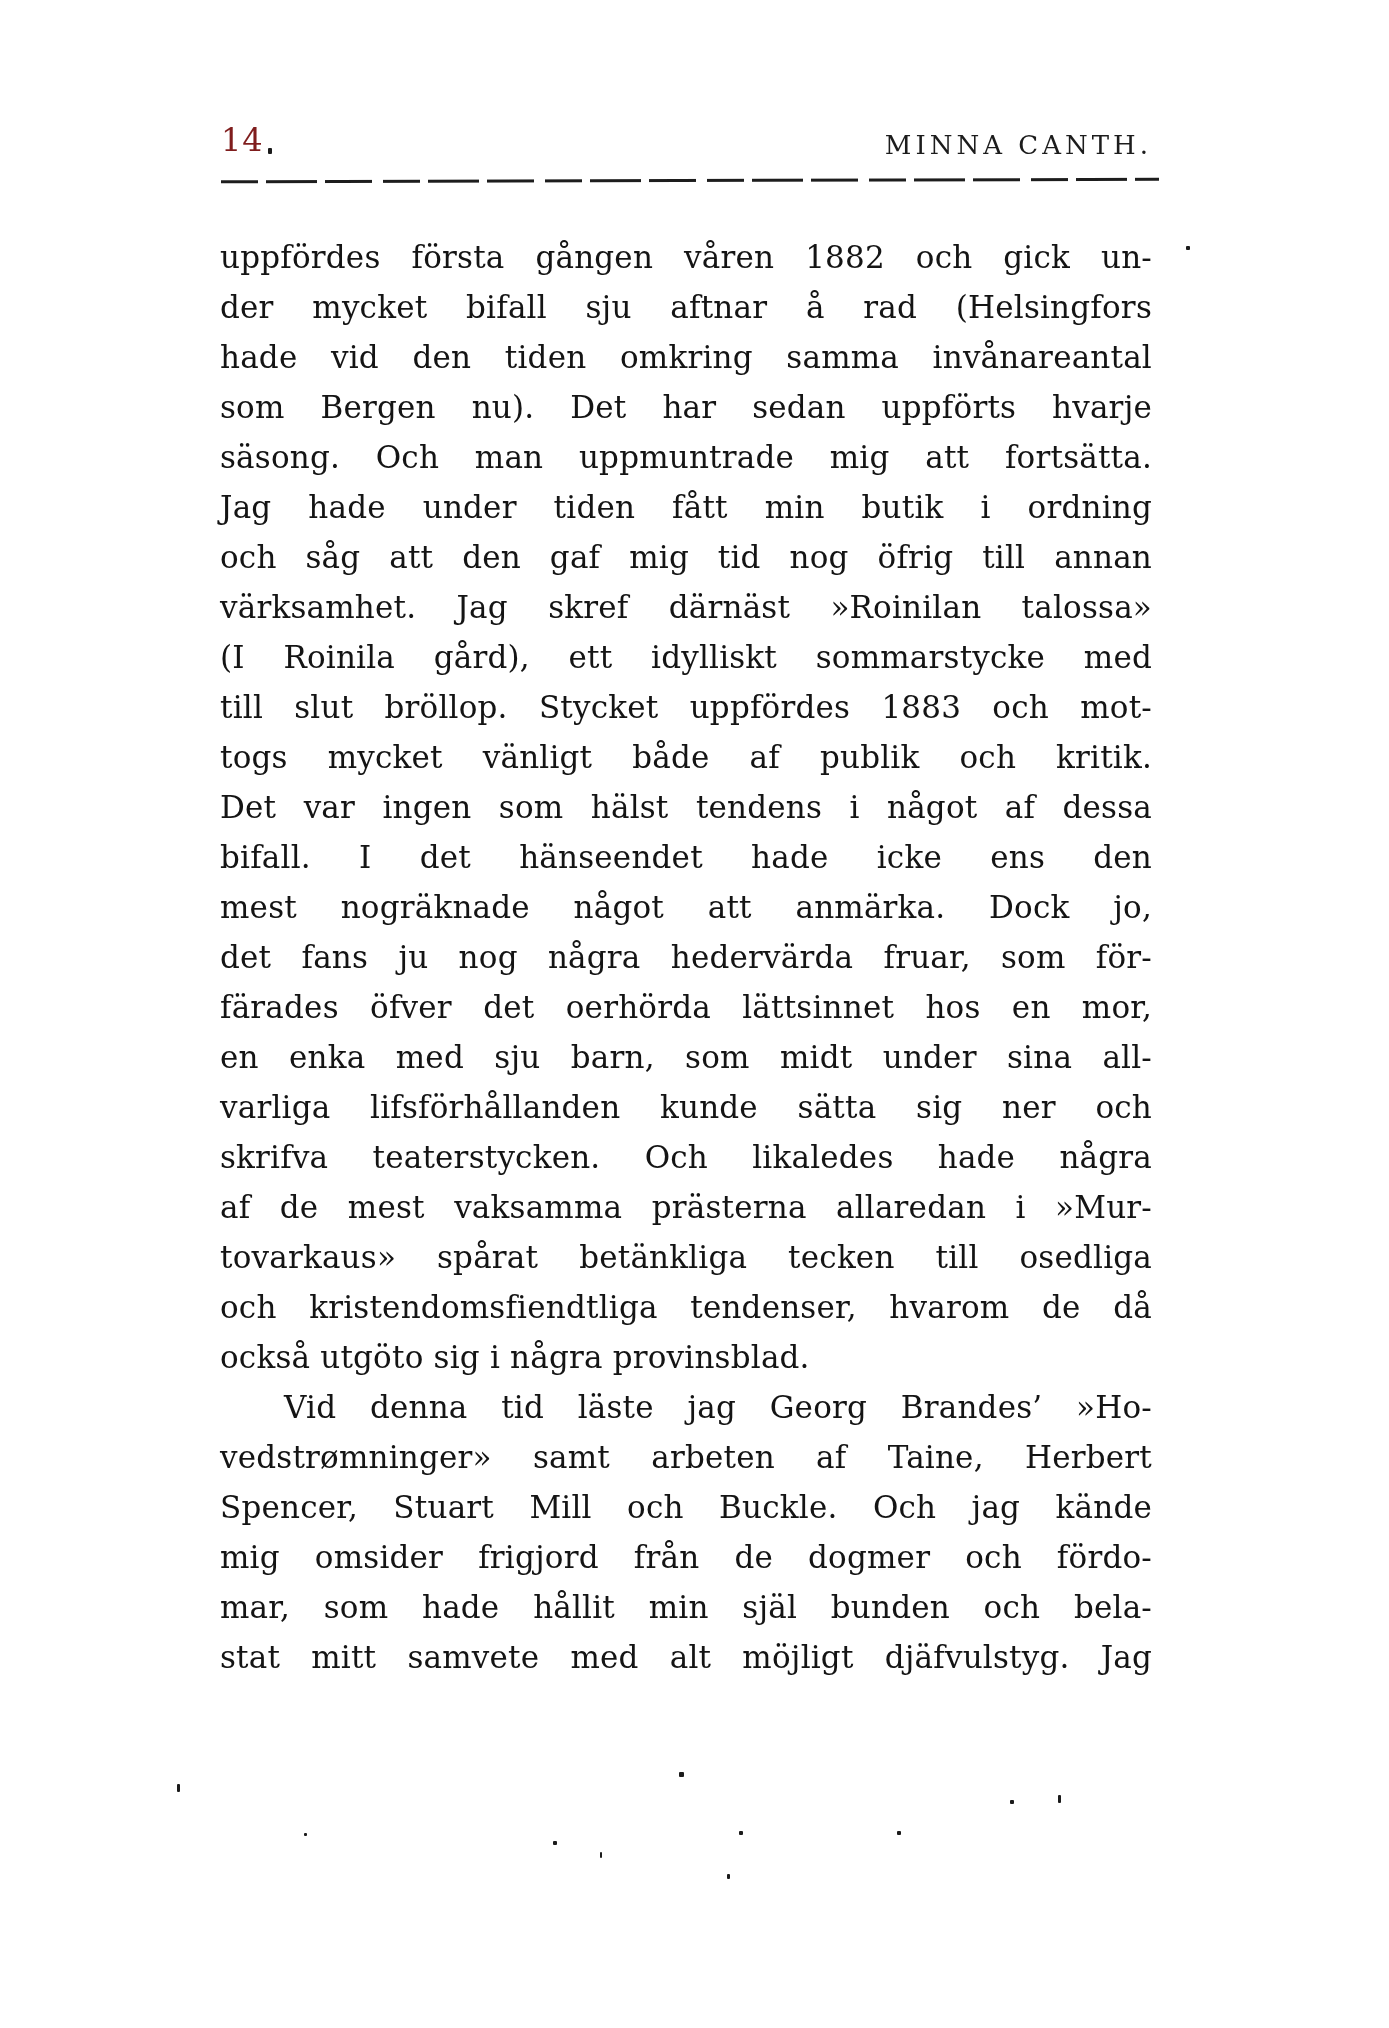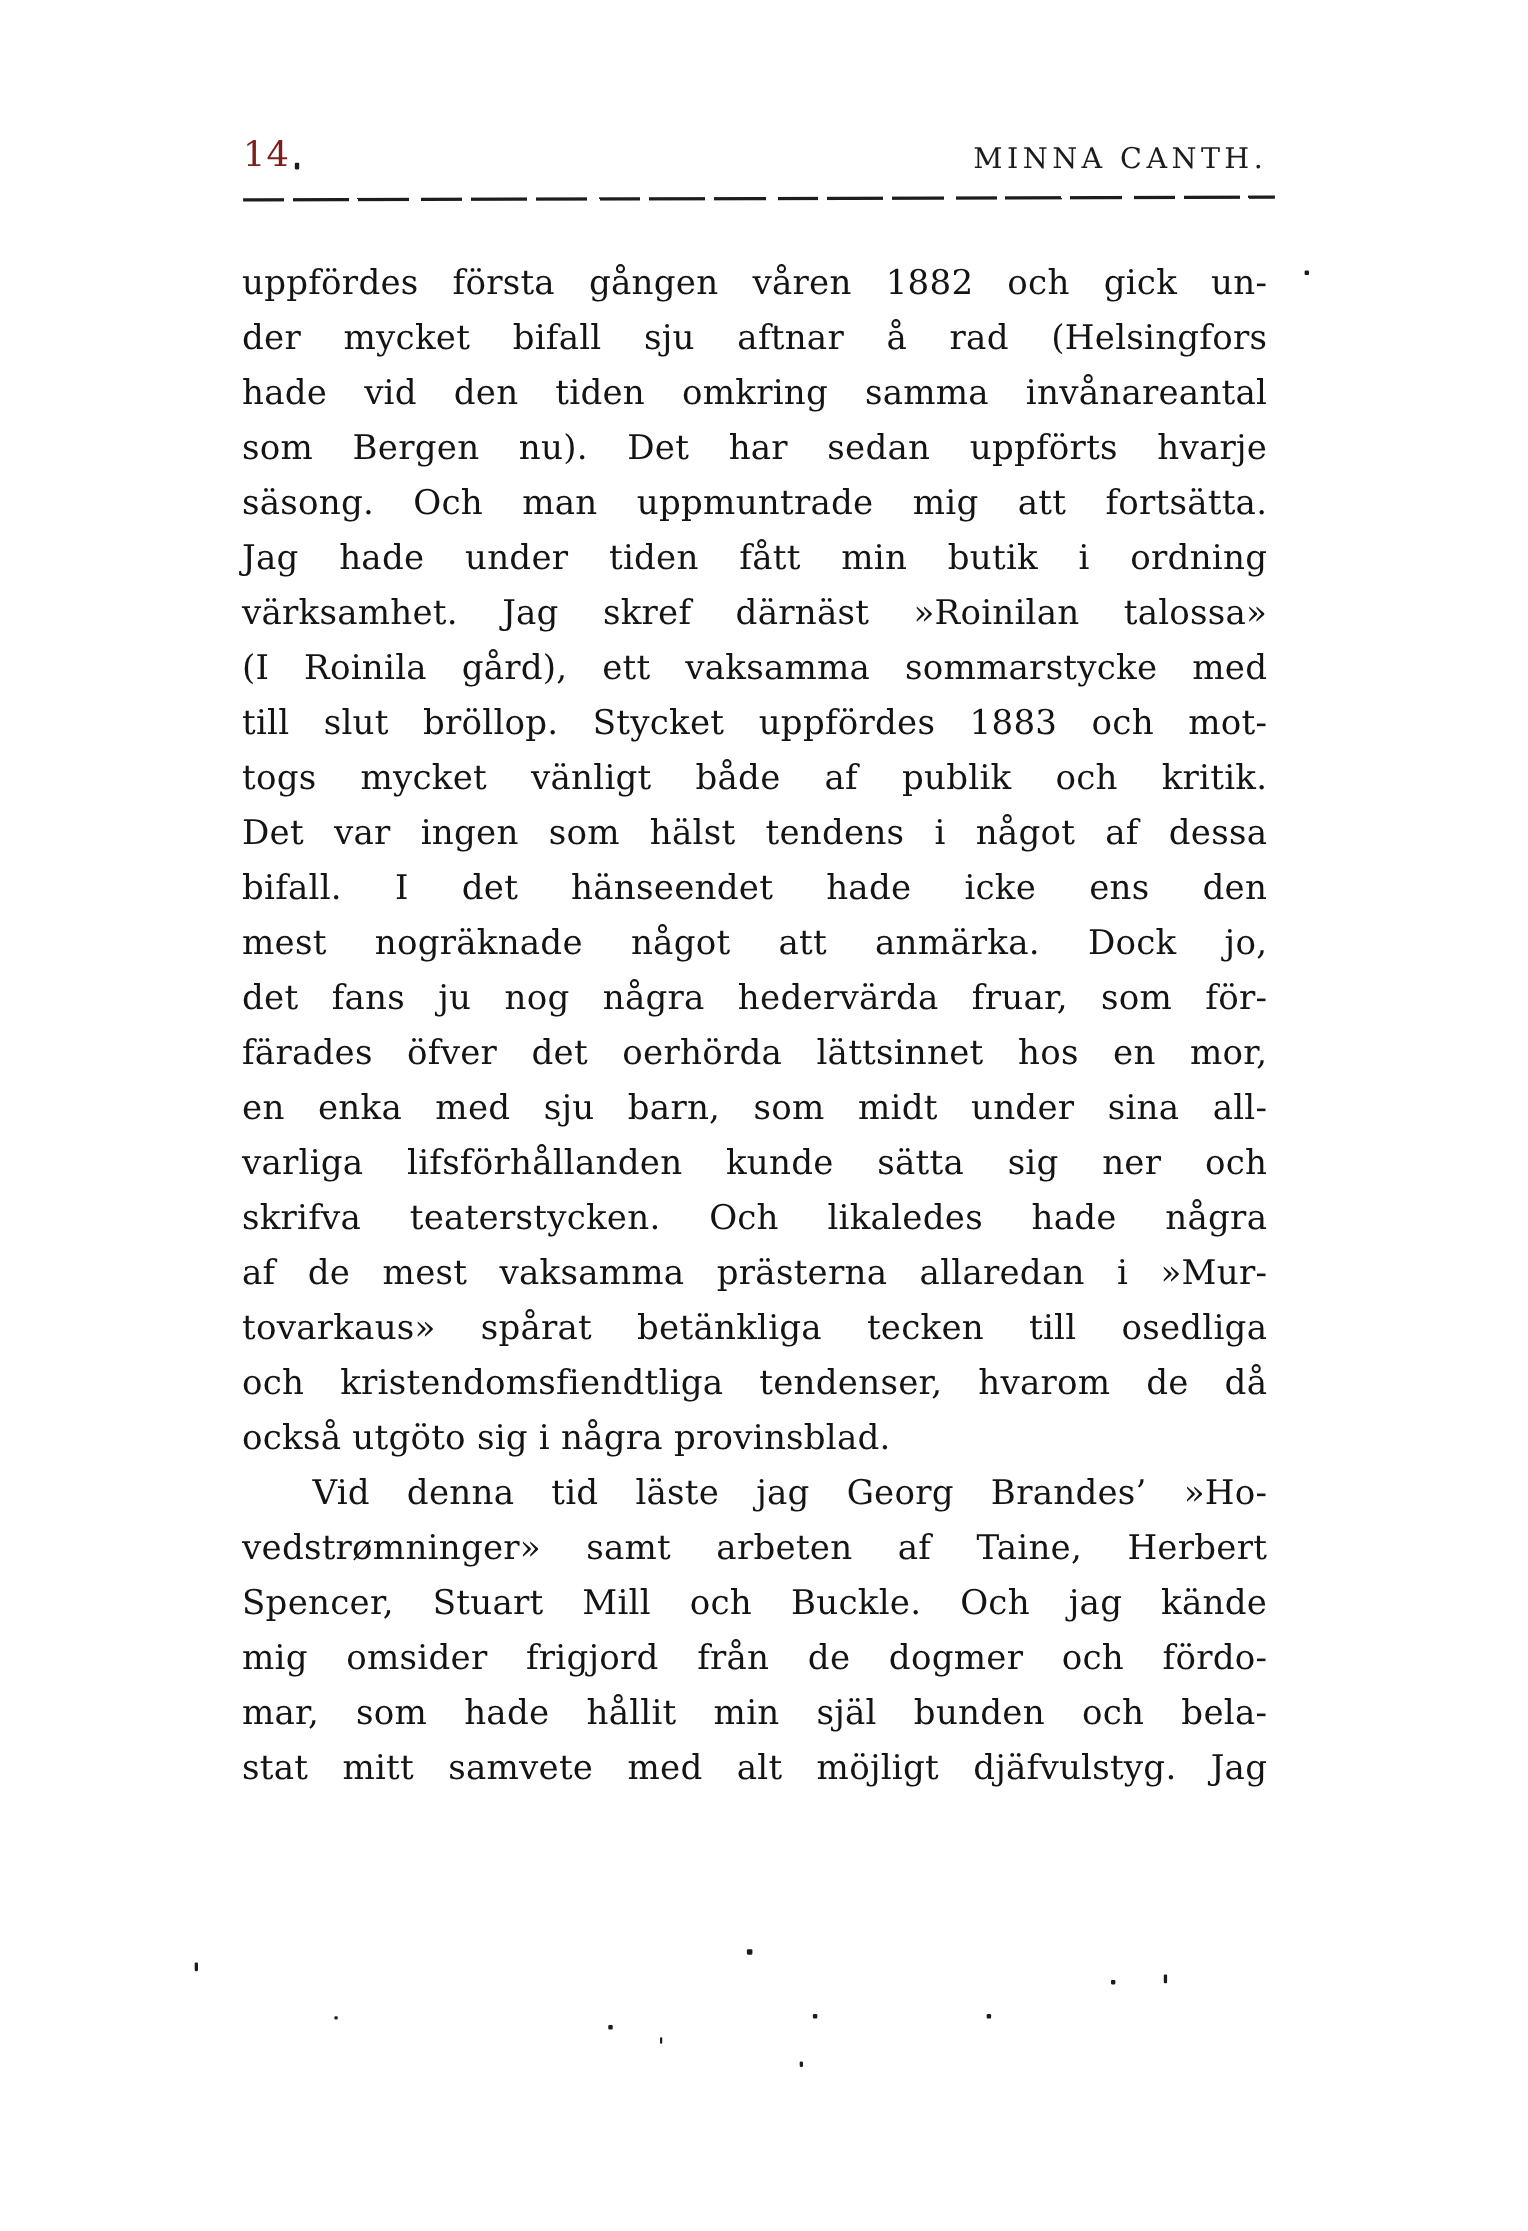--- a/index.html
+++ b/index.html
@@ -78,22 +78,23 @@
   <div class="header-rule"></div>
 
   <div class="body-text">
       <div class="paragraph">
         <div class="line">uppfördes första gången våren 1882 och gick un-</div>
         <div class="line">der mycket bifall sju aftnar å rad (Helsingfors</div>
         <div class="line">hade vid den tiden omkring samma invånareantal</div>
         <div class="line">som Bergen nu). Det har sedan uppförts hvarje</div>
         <div class="line">säsong. Och man uppmuntrade mig att fortsätta.</div>
         <div class="line">Jag hade under tiden fått min butik i ordning</div>
+        <div class="line">och såg att den gaf mig tid nog öfrig till annan</div>
         <div class="line">värksamhet. Jag skref därnäst »Roinilan talossa»</div>
-        <div class="line">(I Roinila gård), ett vaksamma sommarstycke med</div>
+        <div class="line">(I Roinila gård), ett idylliskt sommarstycke med</div>
         <div class="line">till slut bröllop. Stycket uppfördes 1883 och mot-</div>
         <div class="line">togs mycket vänligt både af publik och kritik.</div>
         <div class="line">Det var ingen som hälst tendens i något af dessa</div>
         <div class="line">bifall. I det hänseendet hade icke ens den</div>
         <div class="line">mest nogräknade något att anmärka. Dock jo,</div>
         <div class="line">det fans ju nog några hedervärda fruar, som för-</div>
         <div class="line">färades öfver det oerhörda lättsinnet hos en mor,</div>
         <div class="line">en enka med sju barn, som midt under sina all-</div>
         <div class="line">varliga lifsförhållanden kunde sätta sig ner och</div>
         <div class="line">skrifva teaterstycken. Och likaledes hade några</div>

